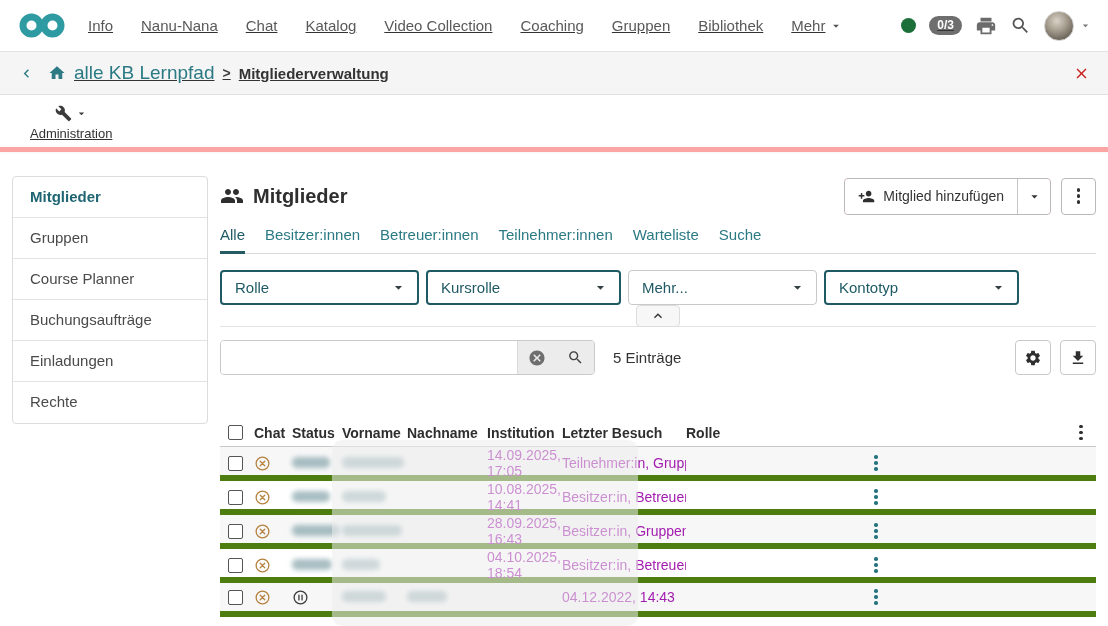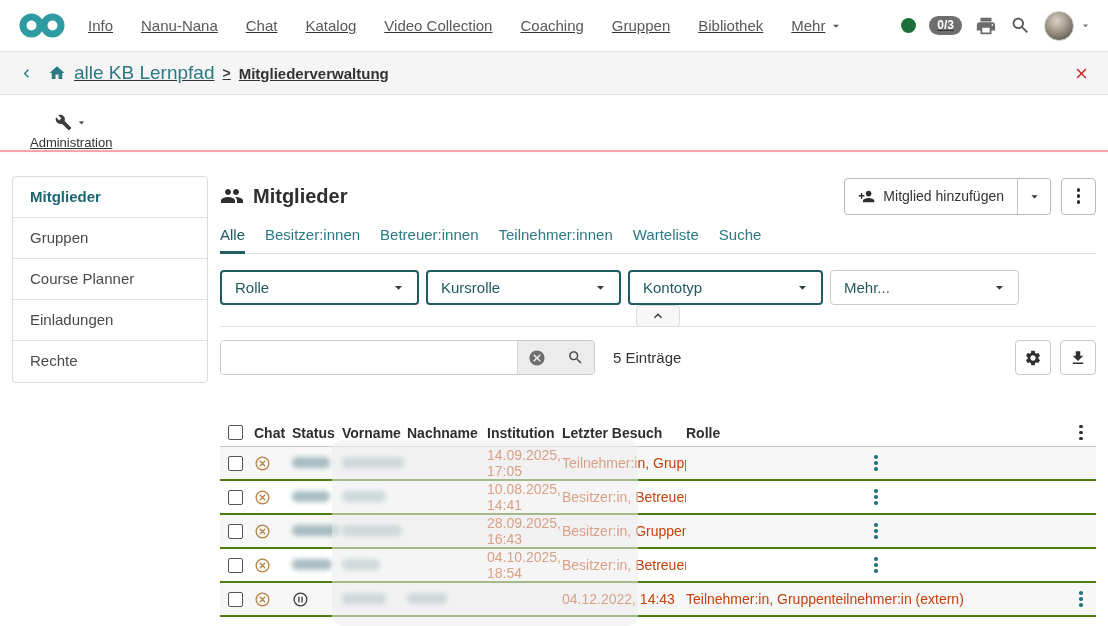--- a/index.html
+++ b/index.html
@@ -24,21 +24,21 @@
   
   .breadcrumb-bar { height:43px; background:#f5f5f5; border-bottom:1px solid #e1e1e1; display:flex; align-items:center; padding:0 18px 0 18px; }
   .crumb-back { background:none; border:none; cursor:pointer; color:#2b7a84; display:flex; margin-right:13px; padding:0; }
   .crumb-home { color:#2b7a84; display:flex; margin-right:8px; cursor:pointer; }
   .crumb-link { color:#2b7a84; font-size:19px; text-decoration:none; cursor:pointer; }
   .crumb-sep { font-size:14px; font-weight:bold; color:#3d3d3d; margin:0 8px; }
   .crumb-current { font-size:15px; font-weight:bold; color:#333; }
   .crumb-close { margin-left:auto; background:none; border:none; cursor:pointer; color:#c9201d; display:flex; padding:0; }
 
   
-  .tools-bar { height:57px; background:#fff; border-bottom:2px solid #fca5a5; box-shadow:0 1px 2px rgba(0,0,0,0.04); display:flex; align-items:flex-end; padding:8px 0 0 30px; }
+  .tools-bar { height:57px; background:#fff; border-bottom:5px solid #fca5a5; box-shadow:0 1px 2px rgba(0,0,0,0.04); display:flex; align-items:flex-start; padding:8px 0 0 30px; }
   .admin-tool { display:flex; flex-direction:column; align-items:center; cursor:pointer; }
   .admin-icons { display:flex; align-items:center; gap:3px; color:#3c3c3c; height:20px; }
   .admin-label { font-size:13px; color:#333; margin-top:3px; }
 
   
   .content { position:relative; height:474px; }
 
   .sidebar { position:absolute; left:12px; top:24px; width:196px; background:#fff; border:1px solid #dcdcdc; border-radius:4px; overflow:hidden; }
   .side-item { height:41px; line-height:40px; padding-left:17px; font-size:15px; color:#4a4a4a; border-bottom:1px solid #e3e3e3; cursor:pointer; }
   .side-item:last-of-type { border-bottom:none; }
@@ -81,21 +81,21 @@
   .search-buttons button { width:38px; border:none; background:transparent; cursor:pointer; display:flex; align-items:center; justify-content:center; color:#444; }
   .entries-count { margin-left:18px; font-size:15px; color:#333; }
   .table-tools { margin-left:auto; display:flex; gap:9px; }
   .tool-btn { width:36px; height:35px; border:1px solid #c9c9c9; border-radius:4px; background:#fff; cursor:pointer; display:flex; align-items:center; justify-content:center; color:#2f2f2f; }
 
   .table-wrap { position:relative; margin-top:18px; }
   .privacy-band { position:absolute; left:112px; width:306px; top:21px; bottom:-9px; background:rgba(236,236,236,0.55); border-radius:10px; pointer-events:none; z-index:3; }
   .thead, .trow { display:grid; grid-template-columns:26px 38px 50px 65px 80px 75px 124px 1fr 30px; align-items:center; padding-left:8px; }
   .thead { height:28px; font-size:14px; font-weight:bold; color:#2e2e2e; border-bottom:1px solid #c9c9c9;margin-top:44px; }
   .thead .th { cursor:pointer; }
-  .trow { height:34px; font-size:14px; color:#c2410c; border-bottom:2px solid #4d7c0f; background:#fff; }
+  .trow { height:34px; font-size:14px; color:#a21caf; border-bottom:6px solid #4d7c0f; background:#fff; }
   .trow:nth-child(odd) { background:#f7f7f7; }
   .cb { width:15px; height:15px; border:1.5px solid #555; border-radius:2px; background:#fff; cursor:pointer; }
   .cell-icon { display:flex; align-items:center; }
   .blob { display:inline-block; height:11px; border-radius:5px; background:#93aeb4; filter:blur(2.5px); opacity:0.8; }
   .trow:nth-child(1) .blob.v { width:38px; } .trow:nth-child(1) .blob.n { width:62px; }
   .trow:nth-child(2) .blob.v { width:38px; } .trow:nth-child(2) .blob.n { width:44px; }
   .trow:nth-child(3) .blob.v { width:48px; } .trow:nth-child(3) .blob.n { width:60px; }
   .trow:nth-child(4) .blob.v { width:40px; } .trow:nth-child(4) .blob.n { width:38px; }
   .trow:nth-child(5) .blob.v { width:44px; } .trow:nth-child(5) .blob.n { width:40px; }
   .role-cell { white-space:nowrap; overflow:hidden; }
@@ -216,20 +216,21 @@
   <div class="content">
 
     <aside class="sidebar">
 
         <div class="side-item active">Mitglieder</div>
 
         <div class="side-item">Gruppen</div>
 
         <div class="side-item">Course Planner</div>
 
+        <div class="side-item">Buchungsaufträge</div>
 
         <div class="side-item">Einladungen</div>
 
         <div class="side-item">Rechte</div>
 
     </aside>
 
     <main class="main">
 
       <div class="main-header">
@@ -296,37 +297,37 @@
 
           <div class="filter outlined filter-auto f-w2">
             <span>Kursrolle</span>
             <span class="caret" style="display:flex;">
               <svg width="17" height="17" viewBox="0 0 24 24">
                 <path d="M7 10l5 5 5-5z" fill="currentColor"></path>
               </svg>
             </span>
           </div>
 
-          <div class="filter outlined filter-auto f-w3">
+          <div class="filter f-w4">
+          <span>Mehr...</span>
+          <span class="caret" style="display:flex;">
+            <svg width="17" height="17" viewBox="0 0 24 24">
+                <path d="M7 10l5 5 5-5z" fill="currentColor"></path>
+              </svg>
+          </span>
+        </div>
+
+        <div class="filter outlined filter-auto f-w3">
             <span>Kontotyp</span>
             <span class="caret" style="display:flex;">
               <svg width="17" height="17" viewBox="0 0 24 24">
                 <path d="M7 10l5 5 5-5z" fill="currentColor"></path>
               </svg>
             </span>
           </div>
-
-        <div class="filter f-w4">
-          <span>Mehr...</span>
-          <span class="caret" style="display:flex;">
-            <svg width="17" height="17" viewBox="0 0 24 24">
-                <path d="M7 10l5 5 5-5z" fill="currentColor"></path>
-              </svg>
-          </span>
-        </div>
       </div>
 
       <div class="collapse-row">
         <button class="collapse-btn">
           <span style="display:flex;">
             <svg width="16" height="16" viewBox="0 0 24 24">
                 <path d="M12 8l-6 6 1.41 1.41L12 10.83l4.59 4.58L18 14l-6-6z" fill="currentColor"></path>
               </svg>
           </span>
         </button>
@@ -497,21 +498,20 @@
               <span class="cell-icon">
                 <svg width="17" height="17" viewBox="0 0 24 24">
                   <circle cx="12" cy="12" r="9" fill="none" stroke="#3a3a3a" stroke-width="1.8"></circle>
                   <path d="M9.8 8.5v7M14.2 8.5v7" stroke="#3a3a3a" stroke-width="1.8" stroke-linecap="round"></path>
                 </svg>
               </span>
               <span><span class="blob v"></span></span>
               <span><span class="blob n"></span></span>
               <span></span>
               <span>04.12.2022, 14:43</span>
-              <span class="role-cell">Teilnehmer:in, Gruppenteilnehmer:in (extern)</span>
               <button class="row-kebab">
                 <span class="kebab kebab-teal">
                   <i></i>
                   <i></i>
                   <i></i>
                 </span>
               </button>
             </div>
           
         </div>

